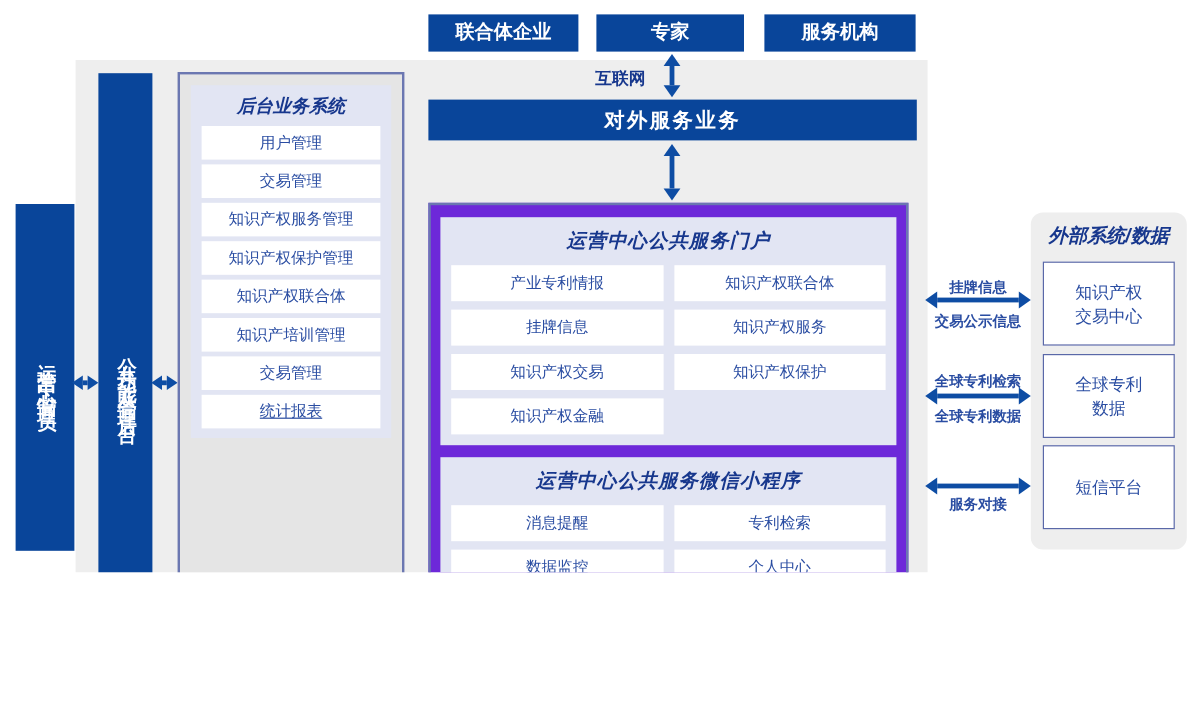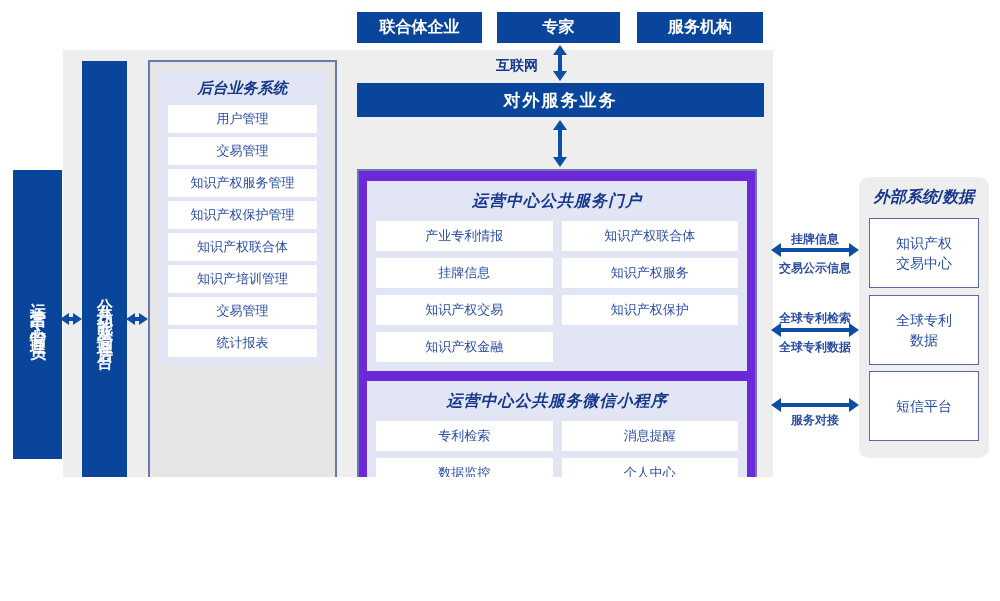--- a/index.html
+++ b/index.html
@@ -36,21 +36,21 @@
   .admin{left:13px;top:170px;width:49px;height:289px;}
   .backend{left:82px;top:61px;width:45px;height:511px;}
   .net-label{position:absolute;left:496px;top:57px;width:50px;font-size:14px;font-weight:bold;color:var(--navy);font-family:Liberation Serif, serif;}
   .side-container{position:absolute;left:148px;top:60px;width:189px;height:510px;background:#e5e5e5;
     border:2px solid var(--border);box-sizing:border-box;padding:9px;}
   .sub-panel{background:var(--lavender);padding:5px 9px 8px;}
   .sub-panel + .sub-panel{margin-top:8px;}
   .sub-title{text-align:center;font-style:italic;font-weight:bold;font-size:15px;color:var(--navy);padding:3px 0 7px;}
   .list-item{height:28px;background:#fff;margin-bottom:4px;display:flex;align-items:center;justify-content:center;
     font-size:13px;color:var(--text-blue);}
-  .list-item:last-child{margin-bottom:0;}
+  .list-item:last-child{margin-bottom:0;text-decoration:underline;}
   .center-container{position:absolute;left:357px;top:169px;width:400px;height:322px;background:#6d28d9;
     border:2px solid var(--border);box-sizing:border-box;padding:10px 8px;}
   .center-sub{background:var(--lavender);padding:6px 9px 9px;}
   .center-sub + .center-sub{margin-top:10px;}
   .center-title{text-align:center;font-style:italic;font-weight:bold;font-size:16px;color:var(--navy);padding:4px 0 9px;letter-spacing:1px;}
   .grid2{display:grid;grid-template-columns:1fr 1fr;gap:7px 9px;}
   .cell{height:30px;background:#fff;display:flex;align-items:center;justify-content:center;
     font-size:13px;color:var(--text-blue);}
   
   .arrow-h{position:absolute;height:4px;background:var(--arrow);}
@@ -118,22 +118,22 @@
         <div class="cell">挂牌信息</div>
         <div class="cell">知识产权服务</div>
         <div class="cell">知识产权交易</div>
         <div class="cell">知识产权保护</div>
         <div class="cell">知识产权金融</div>
       </div>
     </div>
     <div class="center-sub">
       <div class="center-title">运营中心公共服务微信小程序</div>
       <div class="grid2">
+        <div class="cell">消息提醒</div>
         <div class="cell">专利检索</div>
-        <div class="cell">消息提醒</div>
         <div class="cell">数据监控</div>
         <div class="cell">个人中心</div>
       </div>
     </div>
   </div>
 
   <div class="arrow-v" style="left:556px;top:503px;height:12px"></div>
   <div class="bar industry">交易公示信息</div>
   <div class="arrow-h sm" style="left:345px;top:542px;width:3px"></div>
 

